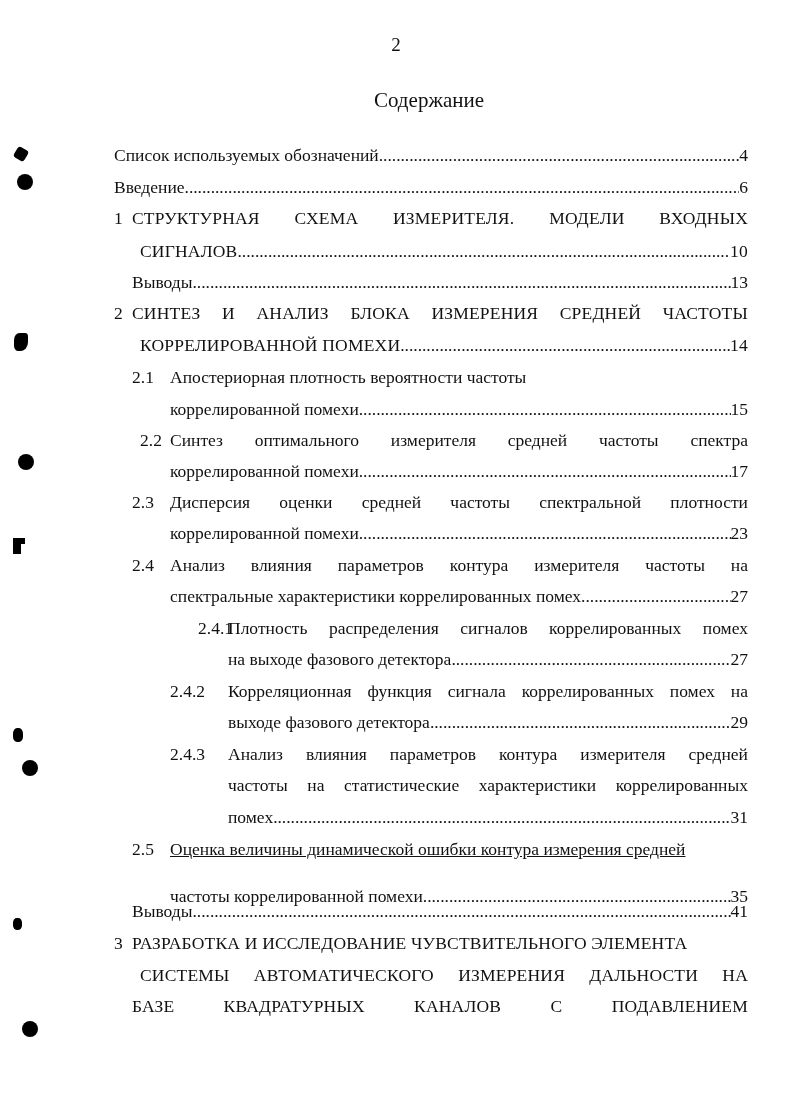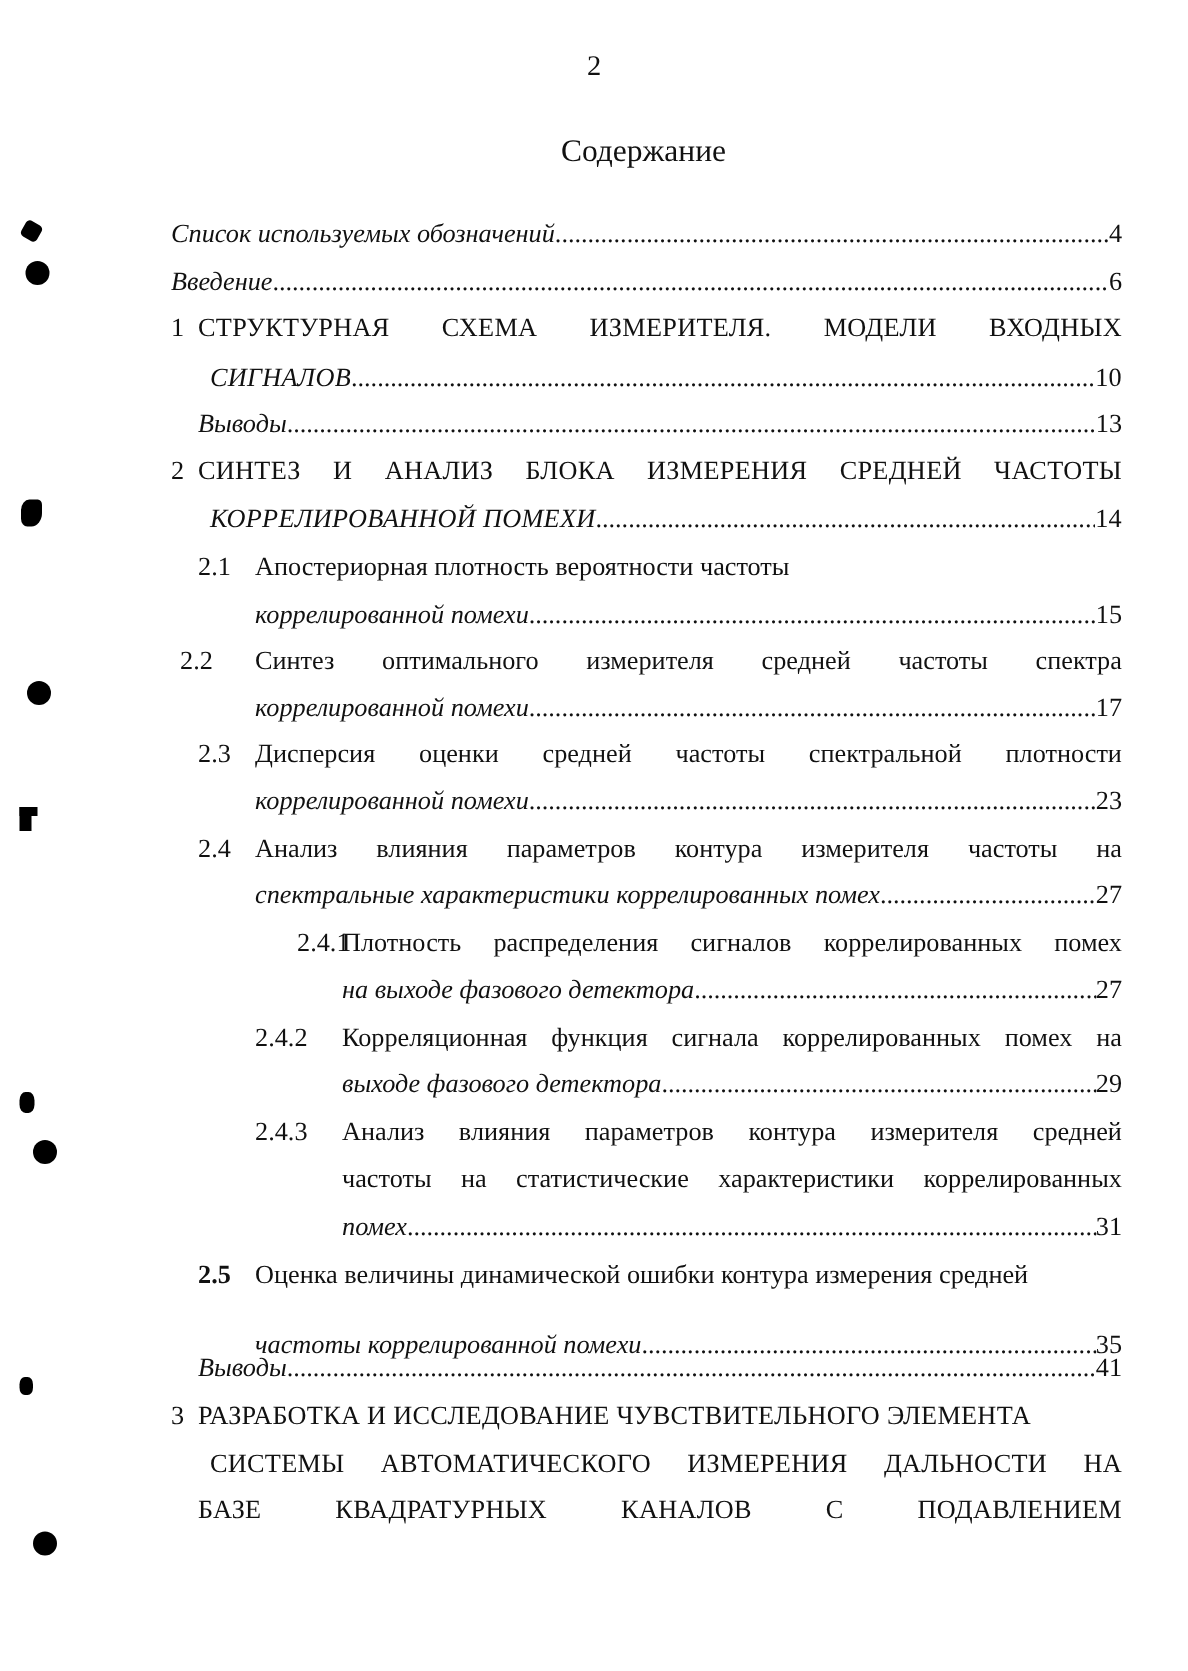--- a/index.html
+++ b/index.html
@@ -4,21 +4,21 @@
 <style>
   html, body { margin: 0; padding: 0; background: #ffffff; }
   body { width: 792px; height: 1114px; position: relative; overflow: hidden;
          font-family: "Liberation Serif", "DejaVu Serif", serif; color: #111; }
   .page-number { position: absolute; top: 34px; left: 0; width: 792px; text-align: center; font-size: 19px; }
   .title { position: absolute; top: 88px; left: 0; width: 858px; text-align: center; font-size: 21px; }
   .toc { position: absolute; left: 0; top: 0; width: 792px; }
   .line { position: absolute; font-size: 17.5px; line-height: 22px; white-space: nowrap; }
   .justify { display: flex; justify-content: space-between; }
   .leader { display: flex; align-items: baseline; }
-  .leader .text { flex: 0 0 auto; font-style: italic; }
+  .leader .text { flex: 0 0 auto; }
   .leader .dots { flex: 1 1 auto; overflow: hidden; white-space: nowrap; letter-spacing: 1px; }
   .leader .dots::before { content: ". . . . . . . . . . . . . . . . . . . . . . . . . . . . . . . . . . . . . . . . . . . . . . . . . . . . . . . . . . . . . . . . . . . . . . . . . . . . . . . . . . . . . . . . . . . . . . . . . . . . . . . . . . . . . . . . . . . . . . . . . . . . . . . . . . . . . . . . . . . . . . . . . . . . . . . . . . . . . . . . . . . . . . . . . . . . . . . . . . . . . . . . . . . . . . . . . . . . . . . . . . . . . . . . . . . . ."; letter-spacing: -2.2px; }
   .leader .page { flex: 0 0 auto; }
   .num { position: absolute; font-size: 17.5px; line-height: 22px; }
   .caps { letter-spacing: 0.2px; }
   .mark { position: absolute; background: #000; }
   .dot { border-radius: 50%; }
 </style>
 </head>
 <body>
@@ -89,21 +89,21 @@
     </div>
 
     <div class="num" style="left:132px;top:366px;">2.1</div>
     <div class="line" style="left:170px;top:366px;">Апостериорная плотность вероятности частоты</div>
     <div class="line leader" style="left:170px;top:398px;width:578px;">
       <span class="text">коррелированной помехи</span>
         <span class="dots"></span>
         <span class="page">15</span>
     </div>
 
-    <div class="num" style="left:120px;top:429px;">2.2</div>
+    <div class="num" style="left:140px;top:429px;">2.2</div>
     <div class="line justify" style="left:170px;top:429px;width:578px;">
       <span>Синтез</span>
       <span>оптимального</span>
       <span>измерителя</span>
       <span>средней</span>
       <span>частоты</span>
       <span>спектра</span>
     </div>
     <div class="line leader" style="left:170px;top:460px;width:578px;">
       <span class="text">коррелированной помехи</span>
@@ -186,22 +186,22 @@
       <span>статистические</span>
       <span>характеристики</span>
       <span>коррелированных</span>
     </div>
     <div class="line leader" style="left:228px;top:806px;width:520px;">
       <span class="text">помех</span>
         <span class="dots"></span>
         <span class="page">31</span>
     </div>
 
-    <div class="num" style="left:132px;top:838px;font-weight:bold;">2.5</div>
-    <div class="line" style="left:170px;top:838px;width:578px;text-align:justify;">Оценка величины динамической ошибки контура измерения средней</div>
+    <div class="num" style="left:132px;top:838px;">2.5</div>
+    <div class="line" style="left:170px;top:838px;width:578px;text-align:justify;text-decoration:underline;">Оценка величины динамической ошибки контура измерения средней</div>
     <div class="line leader" style="left:170px;top:885px;width:578px;">
       <span class="text">частоты коррелированной помехи</span>
         <span class="dots"></span>
         <span class="page">35</span>
     </div>
 
     <div class="line leader" style="left:132px;top:900px;width:616px;">
       <span class="text">Выводы</span>
         <span class="dots"></span>
         <span class="page">41</span>

